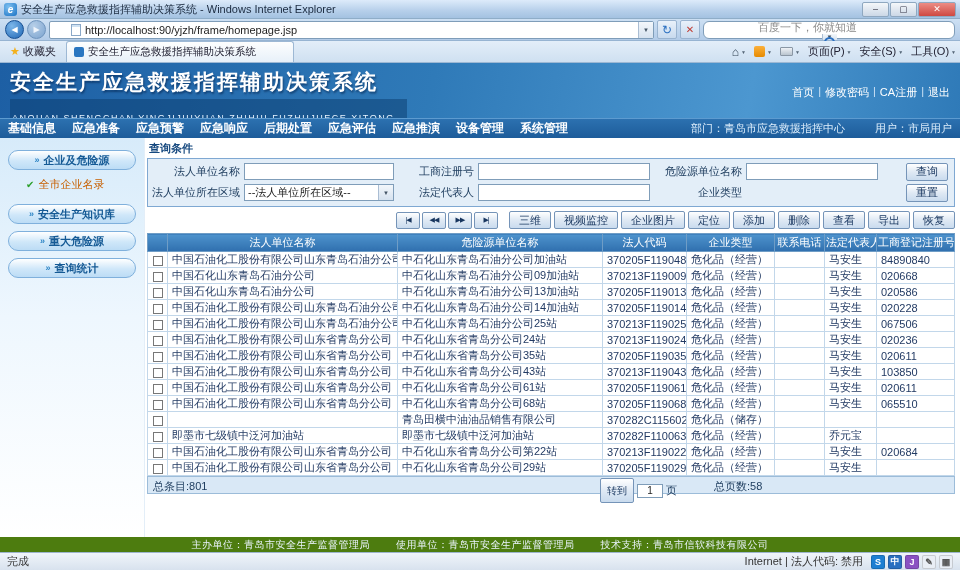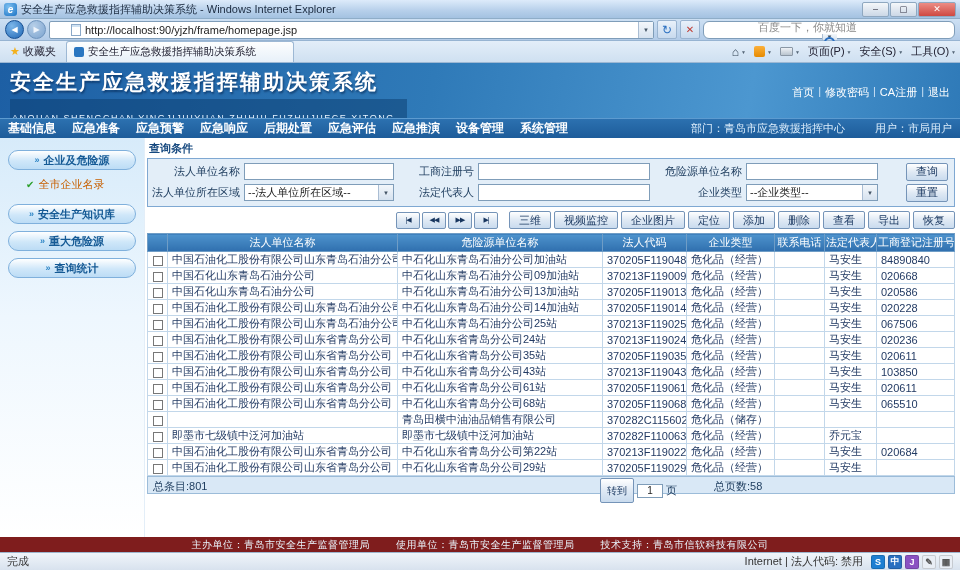--- a/index.html
+++ b/index.html
@@ -108,21 +108,21 @@
   .c0 { width:20px; text-align:center; padding:0; }
   .c1 { width:230px; } .c2 { width:205px; } .c3 { width:84px;margin-left:24px; } .c4 { width:88px; } .c5 { width:50px; } .c6 { width:52px; }
   .cb { display:inline-block; width:10px; height:10px; border:1px solid #777; background:#fff; vertical-align:middle; }
 
   .pagerbar { position:relative; height:18px; background:#d9e8f6; border:1px solid #9cbcd9; font-size:11px; color:#1b3a5c; }
   .pleft { position:absolute; left:5px; top:2px; }
   .goto { position:absolute; left:452px; top:1px; display:flex; align-items:center; gap:3px; }
   .pgin { width:26px; height:14px; font-size:10px; text-align:center; padding:0 1px; }
   .ptotal { position:absolute; left:566px; top:2px; }
 
-  .app-footer { position:absolute; bottom:0; left:0; right:0; height:15px; background:#7f1d1d;
+  .app-footer { position:absolute; bottom:0; left:0; right:0; height:15px; background:#4d7c0f;
     color:#eaf4fc; font-size:10px; display:flex; align-items:center; justify-content:center; gap:26px; letter-spacing:.5px;margin-top:12px; }
 
   .statusbar { position:absolute; bottom:0; left:0; right:0; height:18px;
     background:linear-gradient(#f0f5fa,#d8e2ee); border-top:1px solid #9db5cd;
     display:flex; align-items:center; padding:0 7px; font-size:11px; color:#333; }
   .sright { margin-left:auto; display:flex; align-items:center; gap:8px; }
   .sicons { display:flex; gap:3px; }
   .sicon { width:14px; height:14px; border-radius:2px; display:flex; align-items:center; justify-content:center;
     font-size:9px; font-weight:bold; border:1px solid rgba(0,0,0,.15); }
 </style>
@@ -267,24 +267,20 @@
           </div>
           <div class="qrow">
             <span class="qlabel w1">法人单位所在区域</span>
             <span class="sel i1">
               <span class="seltext">--法人单位所在区域--</span>
               <span class="dd">▼</span>
             </span>
             <span class="qlabel w2">法定代表人</span>
             <input class="tin i2" value="" style="">
             <span class="qlabel w3">企业类型</span>
-            <span class="sel i3">
-              <span class="seltext">--企业类型--</span>
-              <span class="dd">▼</span>
-            </span>
             <span class="spacer"></span>
             <button class="btn">重置</button>
           </div>
         </div>
 
         <div class="toolbar">
             <span class="pagergrp">
               <span class="pager-btn">|◀</span>
               <span class="pager-btn">◀◀</span>
               <span class="pager-btn">▶▶</span>

